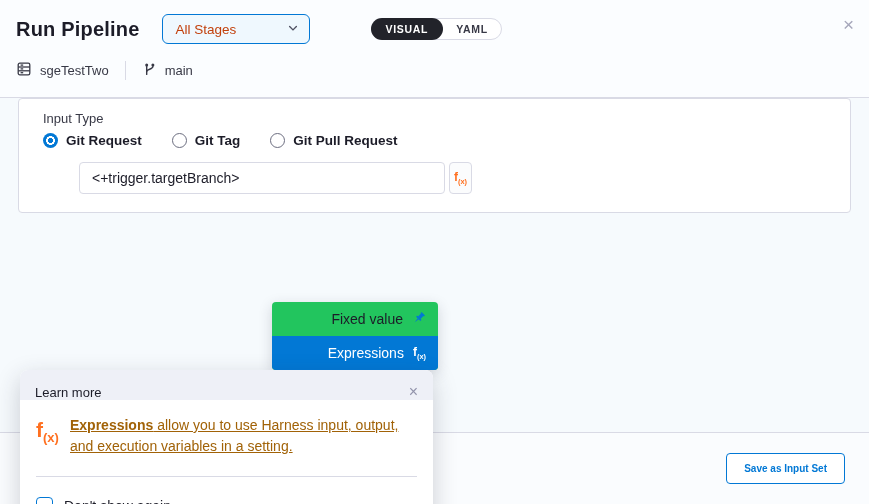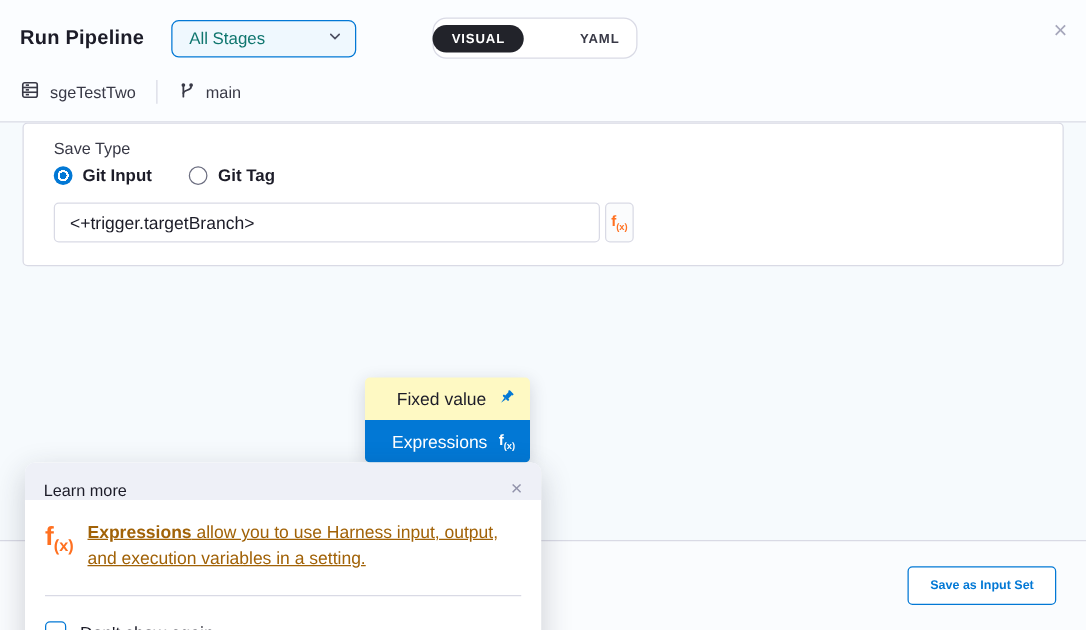--- a/index.html
+++ b/index.html
@@ -10,35 +10,35 @@
     background:#f6fafd;
     color:#1c1c28;
   }
 
   
   .modal-header {
     height:98px; background:#fbfdff; border-bottom:1px solid #d9dae5;
     padding:14px 16px 0 16px; position:relative;
   }
   .header-row1 { display:flex; align-items:center; }
-  .page-title { font-size:16px; font-weight:700; color:#1c1c28; letter-spacing:.2px; }
+  .page-title { font-size:20px; font-weight:700; color:#1c1c28; letter-spacing:.2px; }
   .stage-select {
     margin-left:22px; width:148px; height:30px;
     border:1px solid #0278d5; border-radius:6px; background:#eff8fe;
     display:flex; align-items:center; justify-content:space-between;
     padding:0 10px 0 13px; cursor:pointer;
   }
-  .stage-select .sel-label { font-size:13.5px; font-weight:500; color:#0f766e; }
+  .stage-select .sel-label { font-size:13.5px; font-weight:500; color:#c2410c; }
   .view-toggle {
     margin-left:61px; display:flex; align-items:center;
-    border:1px solid #d9dae5; border-radius:11px; background:#fff; height:33px;
+    border:1px solid #d9dae5; border-radius:11px; background:#fff; height:22px;
   }
   .seg {
     height:20px; line-height:20px; padding:0 13px;
-    font-size:10.5px; font-weight:700; letter-spacing:.7px; color:#383946; cursor:pointer;margin-left:32px;
+    font-size:10.5px; font-weight:700; letter-spacing:.7px; color:#383946; cursor:pointer;
   }
   .seg.active {
     background:#22232a; color:#fff; border-radius:11px;
     height:22px; line-height:22px; margin:-1px 0 -1px -1px; padding:0 15px;
   }
   .modal-close {
     position:absolute; right:15px; top:15px; font-size:19px; line-height:1;
     color:#a6a7bb; cursor:pointer; font-weight:400;
   }
   .repo-row { margin-top:17px; display:flex; align-items:center; font-size:13px; color:#383946; }
@@ -59,37 +59,37 @@
     width:15px; height:15px; border-radius:50%；
   }
   .radio { width:15px; height:15px; border-radius:50%; border:1.5px solid #6c6e80; background:#fff; }
   .radio.selected {
     border:none;
     background:radial-gradient(circle, #0278d5 0 2.7px, #ffffff 2.8px 4.4px, #0278d5 4.5px 8px);
   }
   .radio-label { font-size:13.5px; font-weight:600; color:#1c1c28; }
   .input-row { display:flex; align-items:center; }
   .branch-input {
-    width:437px; height:32px; border:1px solid #d9dae5; border-radius:4px;
+    width:366px; height:32px; border:1px solid #d9dae5; border-radius:4px;
     padding:0 12px; font-size:14px; color:#1c1c28; background:#fff;
-    font-family:"Liberation Sans", sans-serif; outline:none;
+    font-family:"Liberation Sans", sans-serif; outline:none;margin-left:36px;
   }
   .fx-btn {
     margin-left:4px; width:23px; height:32px;
     border:1px solid #d9dae5; border-radius:4px; background:#fbfcfd;
     display:flex; align-items:center; justify-content:center; cursor:pointer;
   }
   .fx { color:#ff7020; font-weight:600; white-space:nowrap; }
   .fx sub { font-size:.62em; font-weight:600; }
   .fx-btn .fx { font-size:12px; }
 
   
   .value-menu {
-    position:absolute; left:292px; top:302px; width:132px; z-index:5;
-    background:#fef9c3; border-radius:4px;
+    position:absolute; left:272px; top:302px; width:166px; z-index:5;
+    background:#22c55e; border-radius:4px;
     box-shadow:0 4px 14px rgba(40,41,61,.18);
   }
   .menu-item {
     height:34px; display:flex; align-items:center; justify-content:flex-end;
     gap:9px; padding-right:12px; font-size:14px; color:#1c1c28; cursor:pointer;
   }
   .menu-item:first-child { border-radius:4px 4px 0 0; }
   .menu-item.selected { background:#0278d5; color:#fff; border-radius:0 0 4px 4px; }
   .menu-item.selected .fx { color:#fff; font-size:12px; }
 
@@ -174,30 +174,34 @@
         <path d="M11.6 4.8 c0 3.2 -6.6 2.6 -6.6 5.4"></path>
       </svg>
     </span>
     <span class="txt">main</span>
   </div>
 </div>
 
 <div class="content">
 
   <div class="card">
-    <div class="field-label">Save Type</div>
+    <div class="field-label">Input Type</div>
 
     <div class="radio-row">
       <div class="radio-opt">
         <span class="radio selected"></span>
-        <span class="radio-label">Git Input</span>
+        <span class="radio-label">Git Request</span>
       </div>
       <div class="radio-opt">
         <span class="radio"></span>
         <span class="radio-label">Git Tag</span>
+      </div>
+      <div class="radio-opt">
+        <span class="radio"></span>
+        <span class="radio-label">Git Pull Request</span>
       </div>
     </div>
 
     <div class="input-row">
       <input class="branch-input" type="text" value="&lt;+trigger.targetBranch&gt;" style="">
       <div class="fx-btn">
         <span class="fx"><span>f</span><sub>(x)</sub></span>
       </div>
     </div>
   </div>

